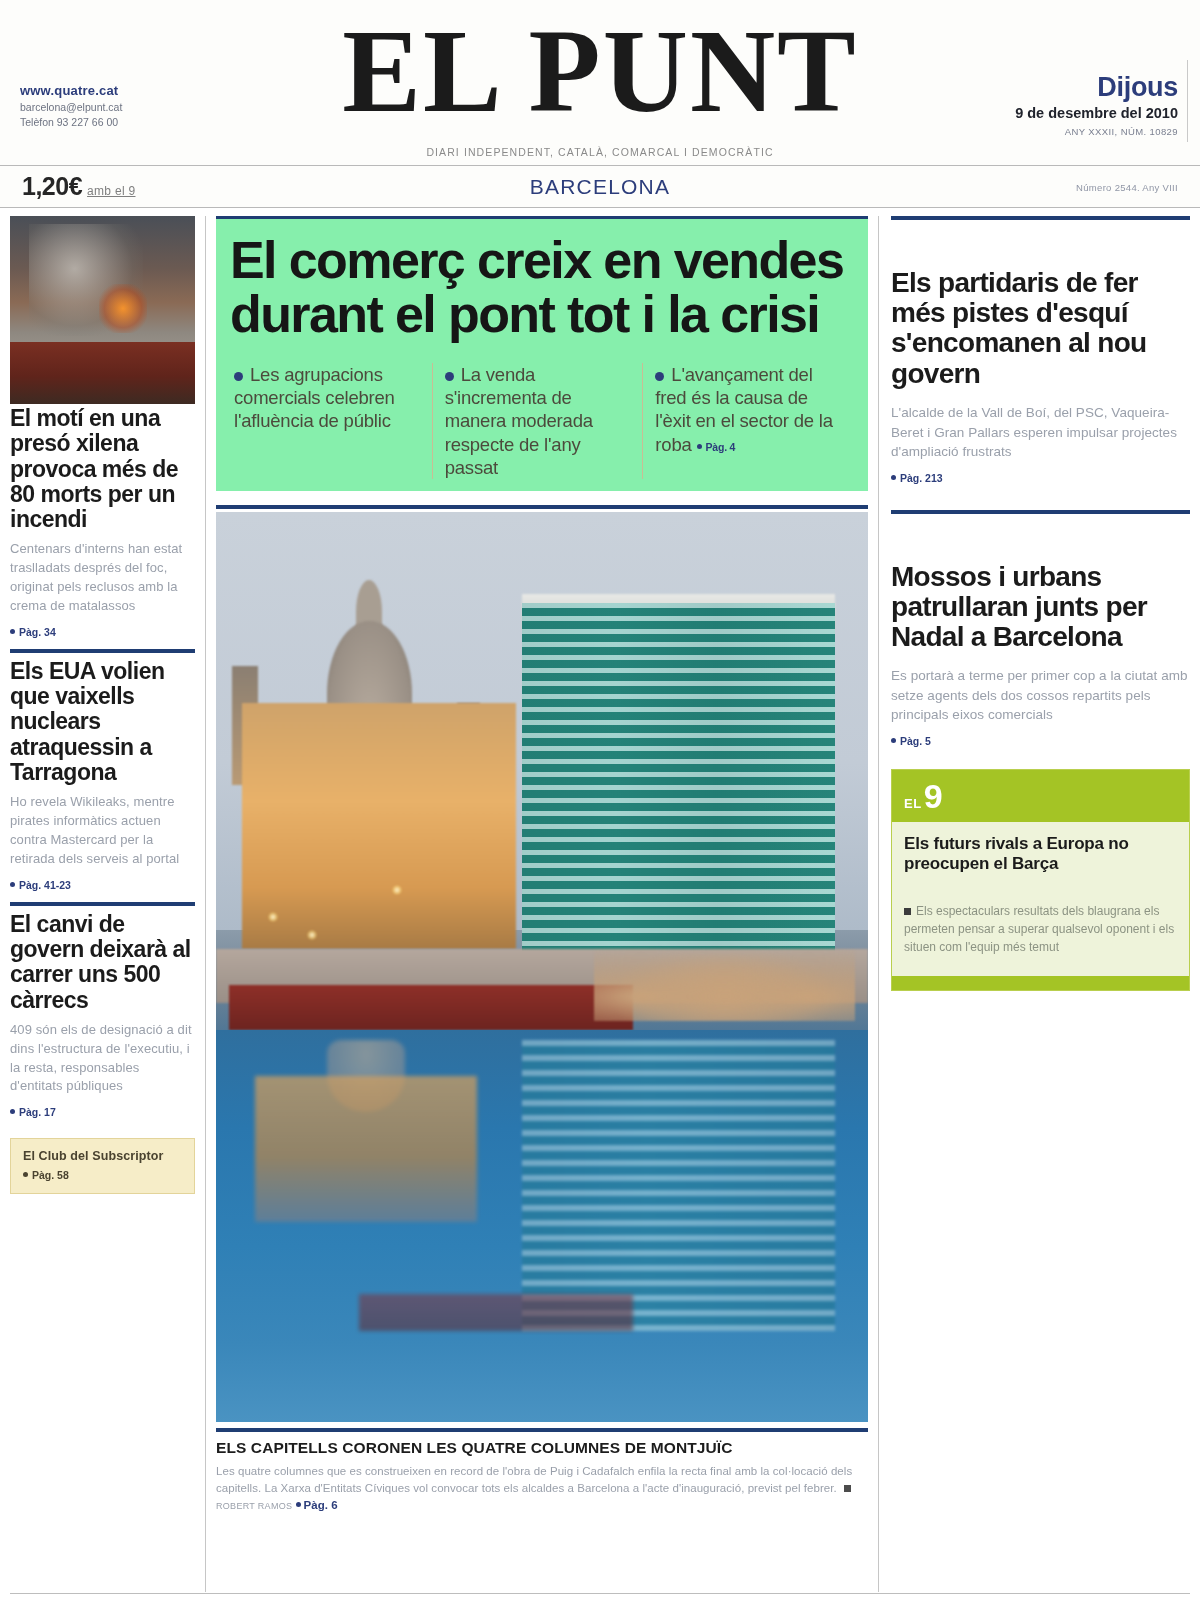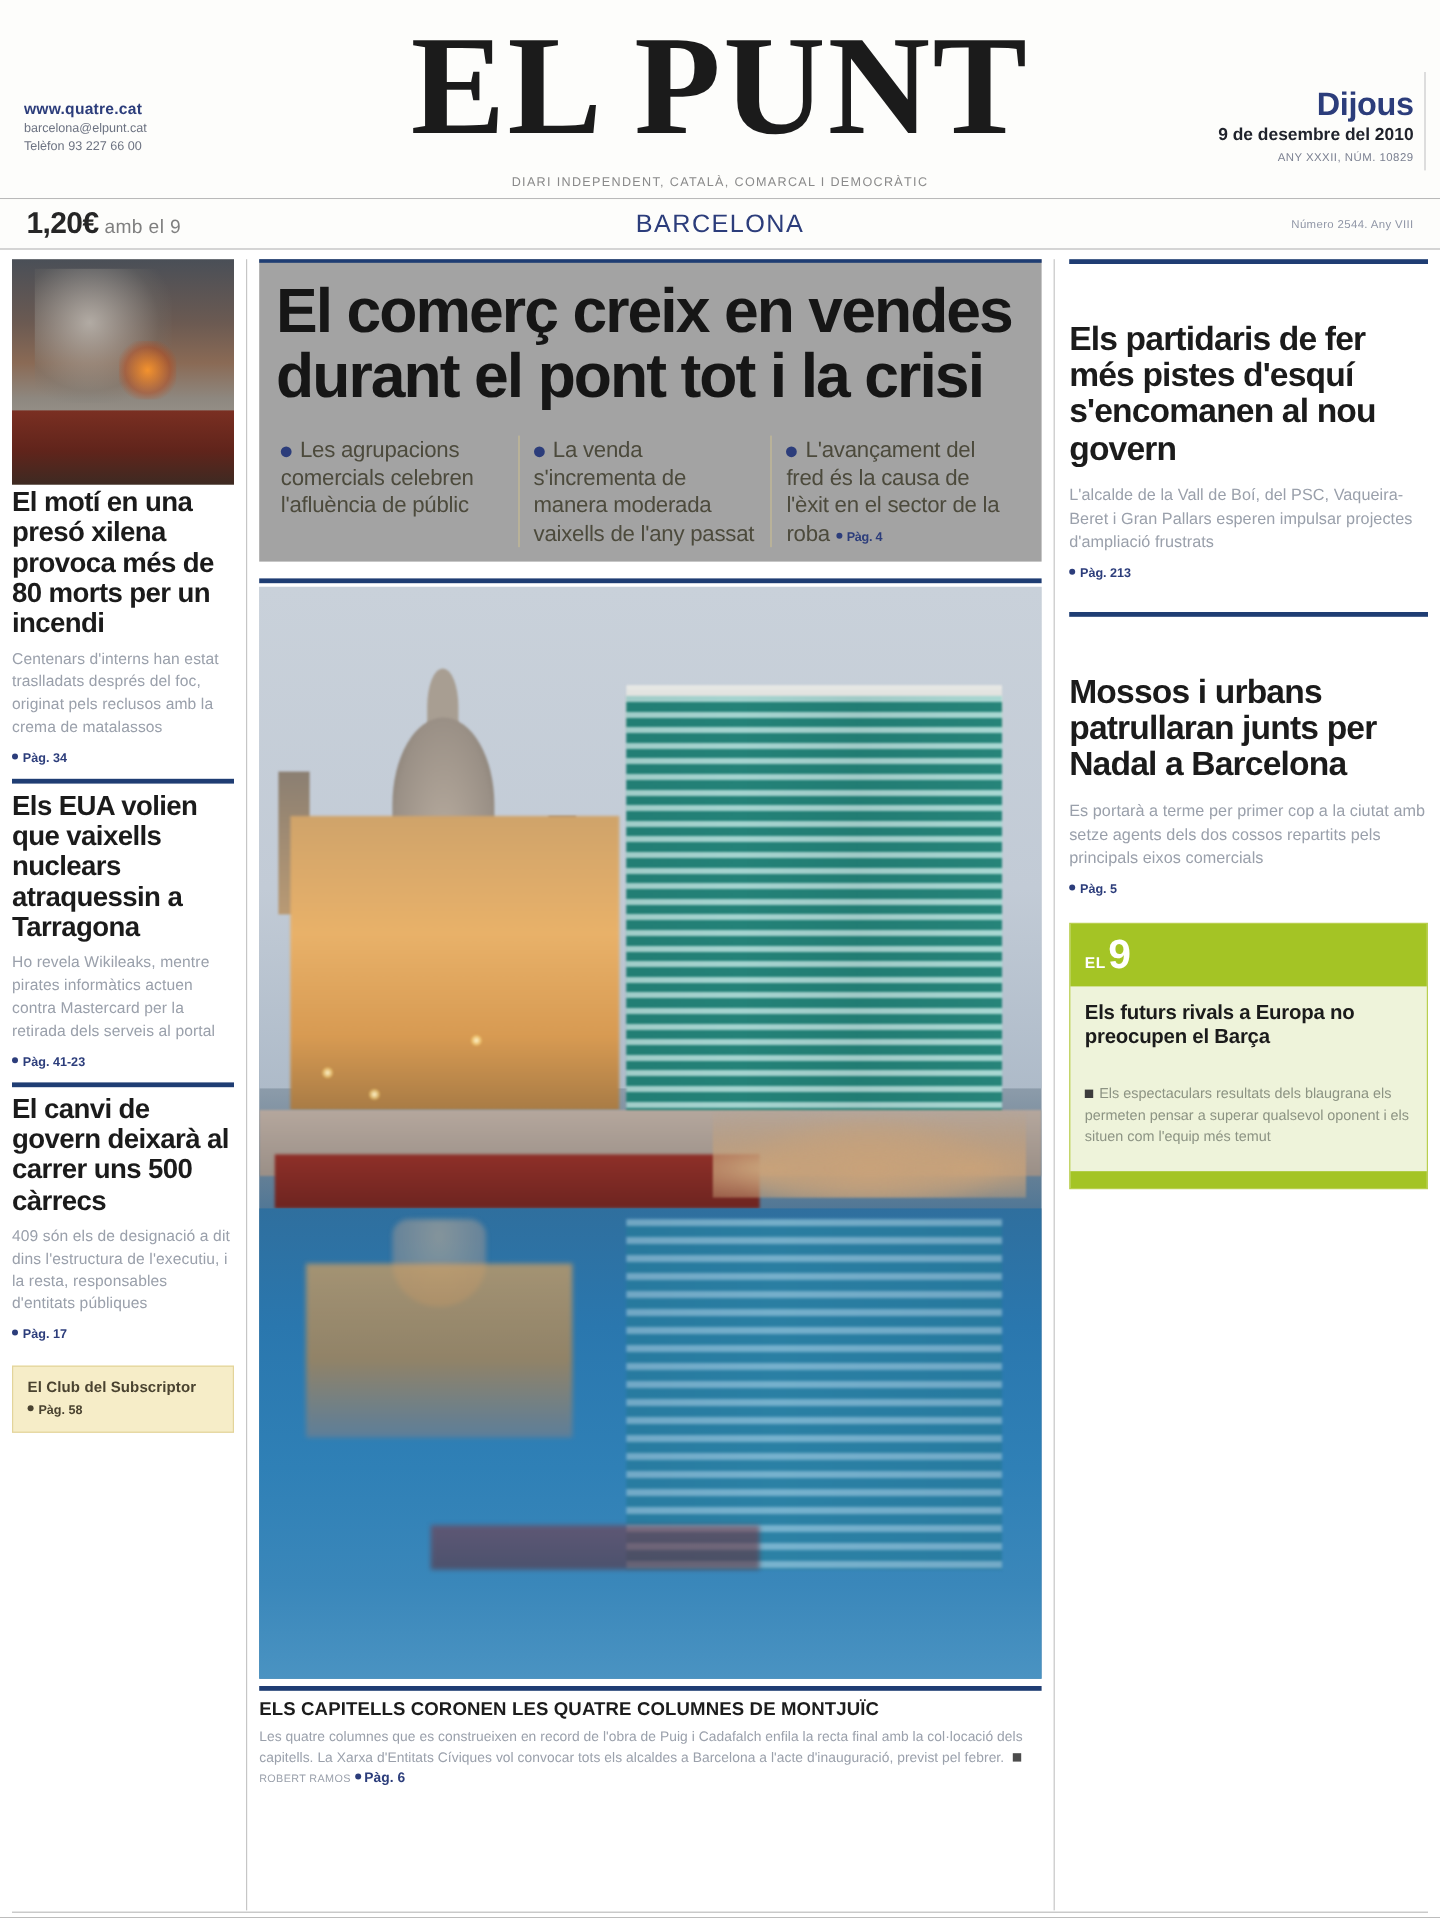--- a/index.html
+++ b/index.html
@@ -81,23 +81,24 @@
     background: #fdfdfb;
     border-bottom: 1px solid #b9b9b9;
   }
   .price {
     position: absolute; left: 22px; top: 6px;
     font-size: 25px; font-weight: bold; color: #262626;
     letter-spacing: -.5px;
     filter: blur(0.35px);
   }
   .price-sub {
-    font-size: 16px; font-weight: normal; color: #7f7f7f;
+    font-size: 12px; font-weight: normal; color: #7f7f7f;
     margin-left: 5px; letter-spacing: .3px;
     filter: blur(0.5px);
+    text-decoration: underline;
   }
   .edition {
     position: absolute; left: 0; right: 0; top: 9px;
     text-align: center;
     font-size: 21px; font-weight: normal; letter-spacing: 1.2px;
     color: #2c3d7b;
     filter: blur(0.25px);
   }
   .issue-no {
     position: absolute; right: 22px; top: 16px;
@@ -176,21 +177,21 @@
   }
   .club-title {
     font-size: 12.5px; font-weight: bold; color: #4a4330;
     letter-spacing: .1px; filter: blur(0.45px);
   }
   .club .pag { margin-top: 6px; color: #4a4330; }
   .club .pag .dot { background: #4a4330; }
 
   
   .lead-box {
-    background: #a3a3a3;
+    background: #86efac;
     border-top: 3px solid #1f3d73;
     padding: 14px 15px 12px 14px;
   }
   .lead-head {
     font-size: 52px; font-weight: bold;
     line-height: 1.04; letter-spacing: -1.6px;
     color: #161616;
     filter: blur(0.22px);
   }
   .bullets {
@@ -494,21 +495,21 @@
     <div class="col-center">
 
       <div class="lead-box">
         <div class="lead-head">El comerç creix en vendes durant el pont tot i la crisi</div>
 
         <div class="bullets">
           <div class="bullet">
             <span class="bdot"></span><span>Les agrupacions comercials celebren l'afluència de públic</span>
           </div>
           <div class="bullet">
-            <span class="bdot"></span><span>La venda s'incrementa de manera moderada vaixells de l'any passat</span>
+            <span class="bdot"></span><span>La venda s'incrementa de manera moderada respecte de l'any passat</span>
           </div>
           <div class="bullet">
             <span class="bdot"></span><span>L'avançament del fred és la causa de l'èxit en el sector de la roba</span>
             <span class="pagi"><span class="dot"></span><span>Pàg. 4</span></span>
           </div>
         </div>
       </div>
 
       <div class="main-photo-wrap">
         <div class="main-photo">

